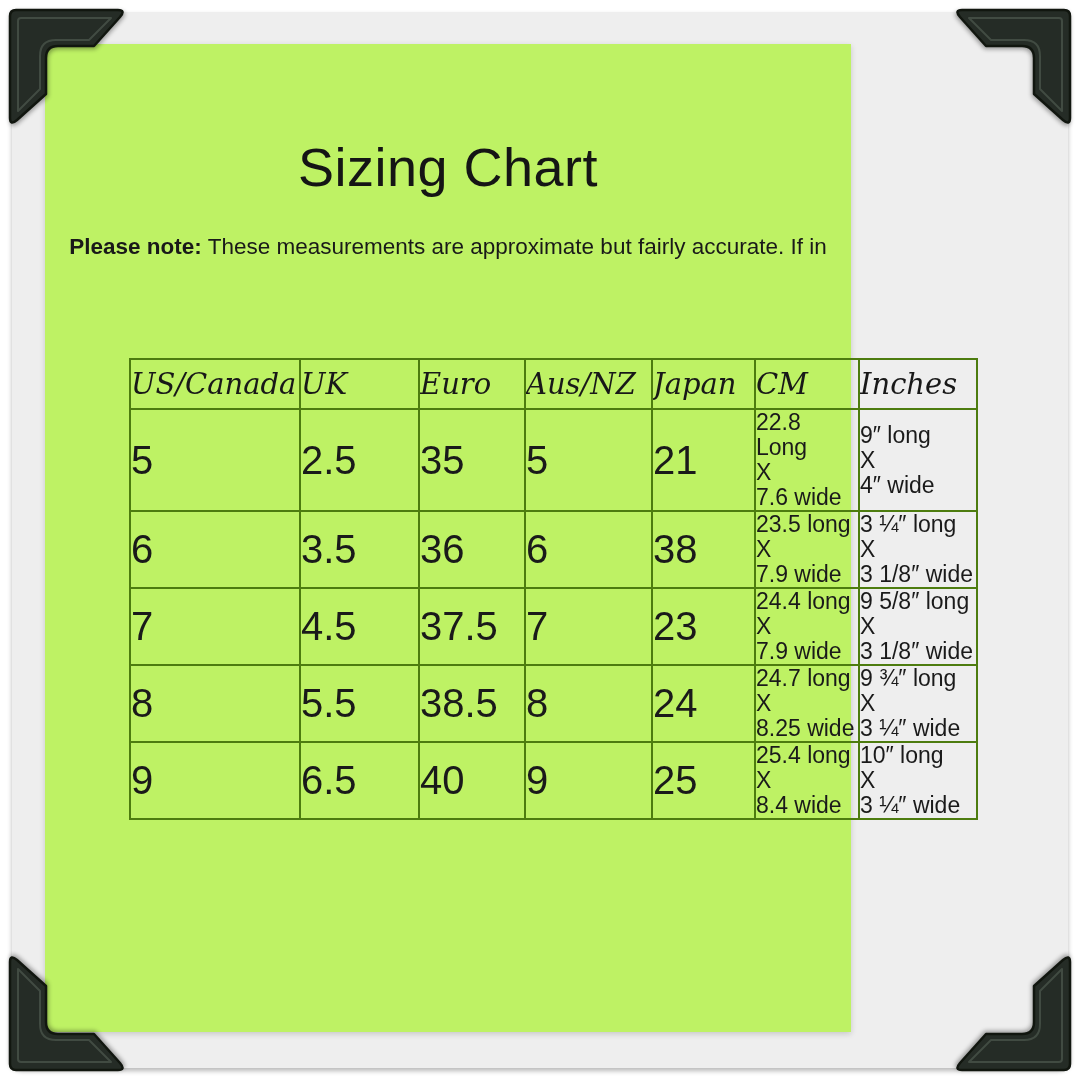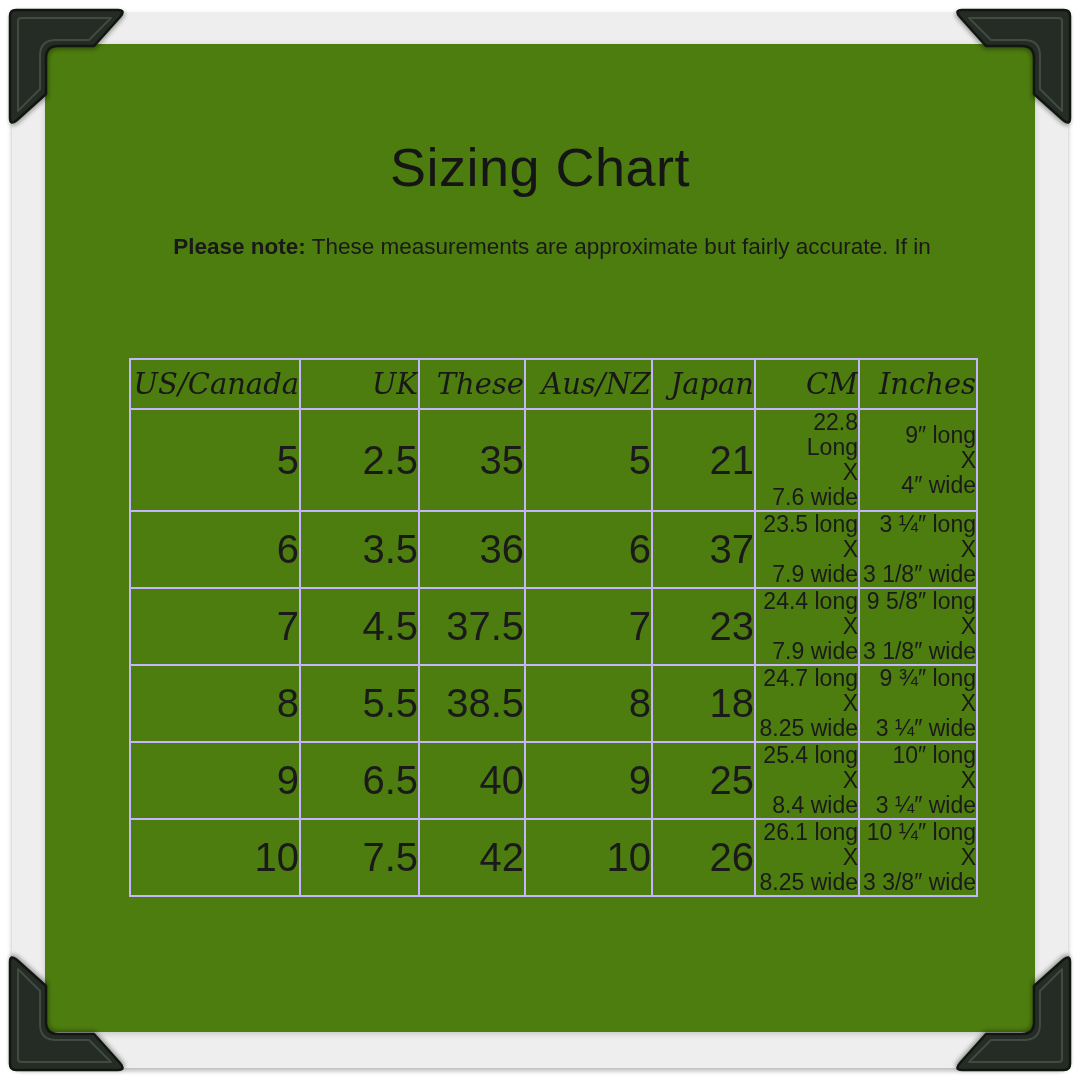--- a/index.html
+++ b/index.html
@@ -8,41 +8,41 @@
     background:#ffffff;
     font-family:"Liberation Sans", sans-serif;
     color:#1c1c1c;
   }
   .mat {
     position:absolute; inset:12px;
     background:#eeeeee; border-radius:10px;
     box-shadow:0 3px 5px rgba(0,0,0,0.28);
   }
   .card {
-    position:absolute; left:45px; top:44px; width:990px; height:988px;
-    background:#4d7c0f;
+    position:absolute; left:45px; top:44px; width:806px; height:988px;
+    background:#bef264;
     box-shadow:0 2px 6px rgba(0,0,0,0.16);
   }
   .page-title {
     position:absolute; top:92px; left:0; width:100%;
     margin:0; text-align:center;
     font-size:54px; font-weight:500; letter-spacing:0.5px; color:#151515;
   }
   .note {
-    position:absolute; top:186px; left:12px; width:100%;
+    position:absolute; top:186px; left:0; width:100%;
     margin:0; text-align:center;
     font-size:22.5px; line-height:33px; color:#191919;
   }
   .note b { font-weight:bold; }
   .size-table {
     position:absolute; top:314px; left:84px;
     border-collapse:collapse; table-layout:fixed; width:847px;
   }
   .size-table th, .size-table td {
-    border:2px solid #c4b5fd; text-align:right; vertical-align:middle;
+    border:2px solid #4d7c0f; text-align:left; vertical-align:middle;
     padding:0; overflow:hidden;
   }
   .size-table th {
     height:48px;
     font-family:"DejaVu Serif", serif; font-style:italic; font-weight:normal;
     font-size:29px; color:#181818;
   }
   .size-table td.num { height:72px; font-size:40px; font-weight:normal; color:#1a1a1a; }
   .size-table td.dim { font-size:23px; line-height:25px; color:#1a1a1a; }
   .corner {
@@ -82,21 +82,21 @@
         <col style="width:106px">
       <col style="width:127px">
         <col style="width:103px">
         <col style="width:104px">
       <col style="width:118px">
     </colgroup>
     <thead>
       <tr>
         <th>US/Canada</th>
         <th>UK</th>
-        <th>These</th>
+        <th>Euro</th>
         <th>Aus/NZ</th>
         <th>Japan</th>
         <th>CM</th>
         <th>Inches</th>
       </tr>
     </thead>
     <tbody>
         <tr>
           <td class="num">5</td>
           <td class="num">2.5</td>
@@ -112,21 +112,21 @@
             <div>9″ long</div>
             <div>X</div>
             <div>4″ wide</div>
           </td>
         </tr>
         <tr>
           <td class="num">6</td>
           <td class="num">3.5</td>
           <td class="num">36</td>
           <td class="num">6</td>
-          <td class="num">37</td>
+          <td class="num">38</td>
           <td class="dim">
             <div>23.5 long</div>
             <div>X</div>
             <div>7.9 wide</div>
           </td>
           <td class="dim">
             <div>3 ¼″ long</div>
             <div>X</div>
             <div>3 1/8″ wide</div>
           </td>
@@ -146,21 +146,21 @@
             <div>9 5/8″ long</div>
             <div>X</div>
             <div>3 1/8″ wide</div>
           </td>
         </tr>
         <tr>
           <td class="num">8</td>
           <td class="num">5.5</td>
           <td class="num">38.5</td>
           <td class="num">8</td>
-          <td class="num">18</td>
+          <td class="num">24</td>
           <td class="dim">
             <div>24.7 long</div>
             <div>X</div>
             <div>8.25 wide</div>
           </td>
           <td class="dim">
             <div>9 ¾″ long</div>
             <div>X</div>
             <div>3 ¼″ wide</div>
           </td>
@@ -175,37 +175,20 @@
             <div>25.4 long</div>
             <div>X</div>
             <div>8.4 wide</div>
           </td>
           <td class="dim">
             <div>10″ long</div>
             <div>X</div>
             <div>3 ¼″ wide</div>
           </td>
         </tr>
-        <tr>
-          <td class="num">10</td>
-          <td class="num">7.5</td>
-          <td class="num">42</td>
-          <td class="num">10</td>
-          <td class="num">26</td>
-          <td class="dim">
-            <div>26.1 long</div>
-            <div>X</div>
-            <div>8.25 wide</div>
-          </td>
-          <td class="dim">
-            <div>10 ¼″ long</div>
-            <div>X</div>
-            <div>3 3/8″ wide</div>
-          </td>
-        </tr>
       </tbody>
   </table>
 
 </div>
 
 <svg class="corner tl">
     <use href="#photo-corner-shape"></use>
   </svg>
 <svg class="corner tr">
     <use href="#photo-corner-shape"></use>

